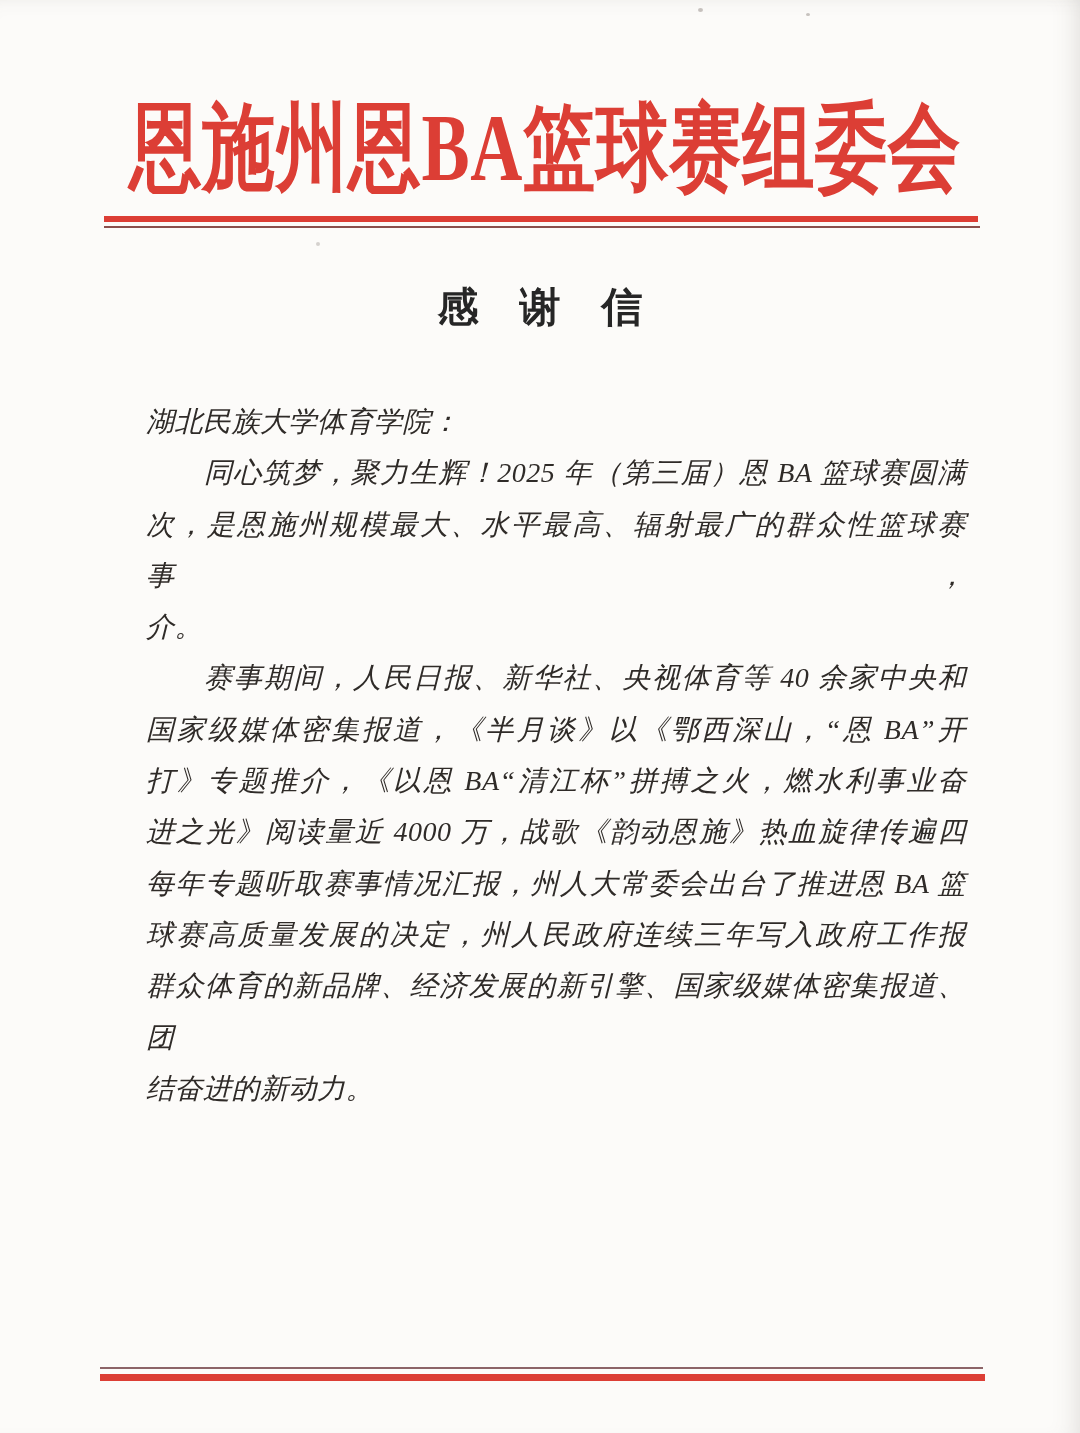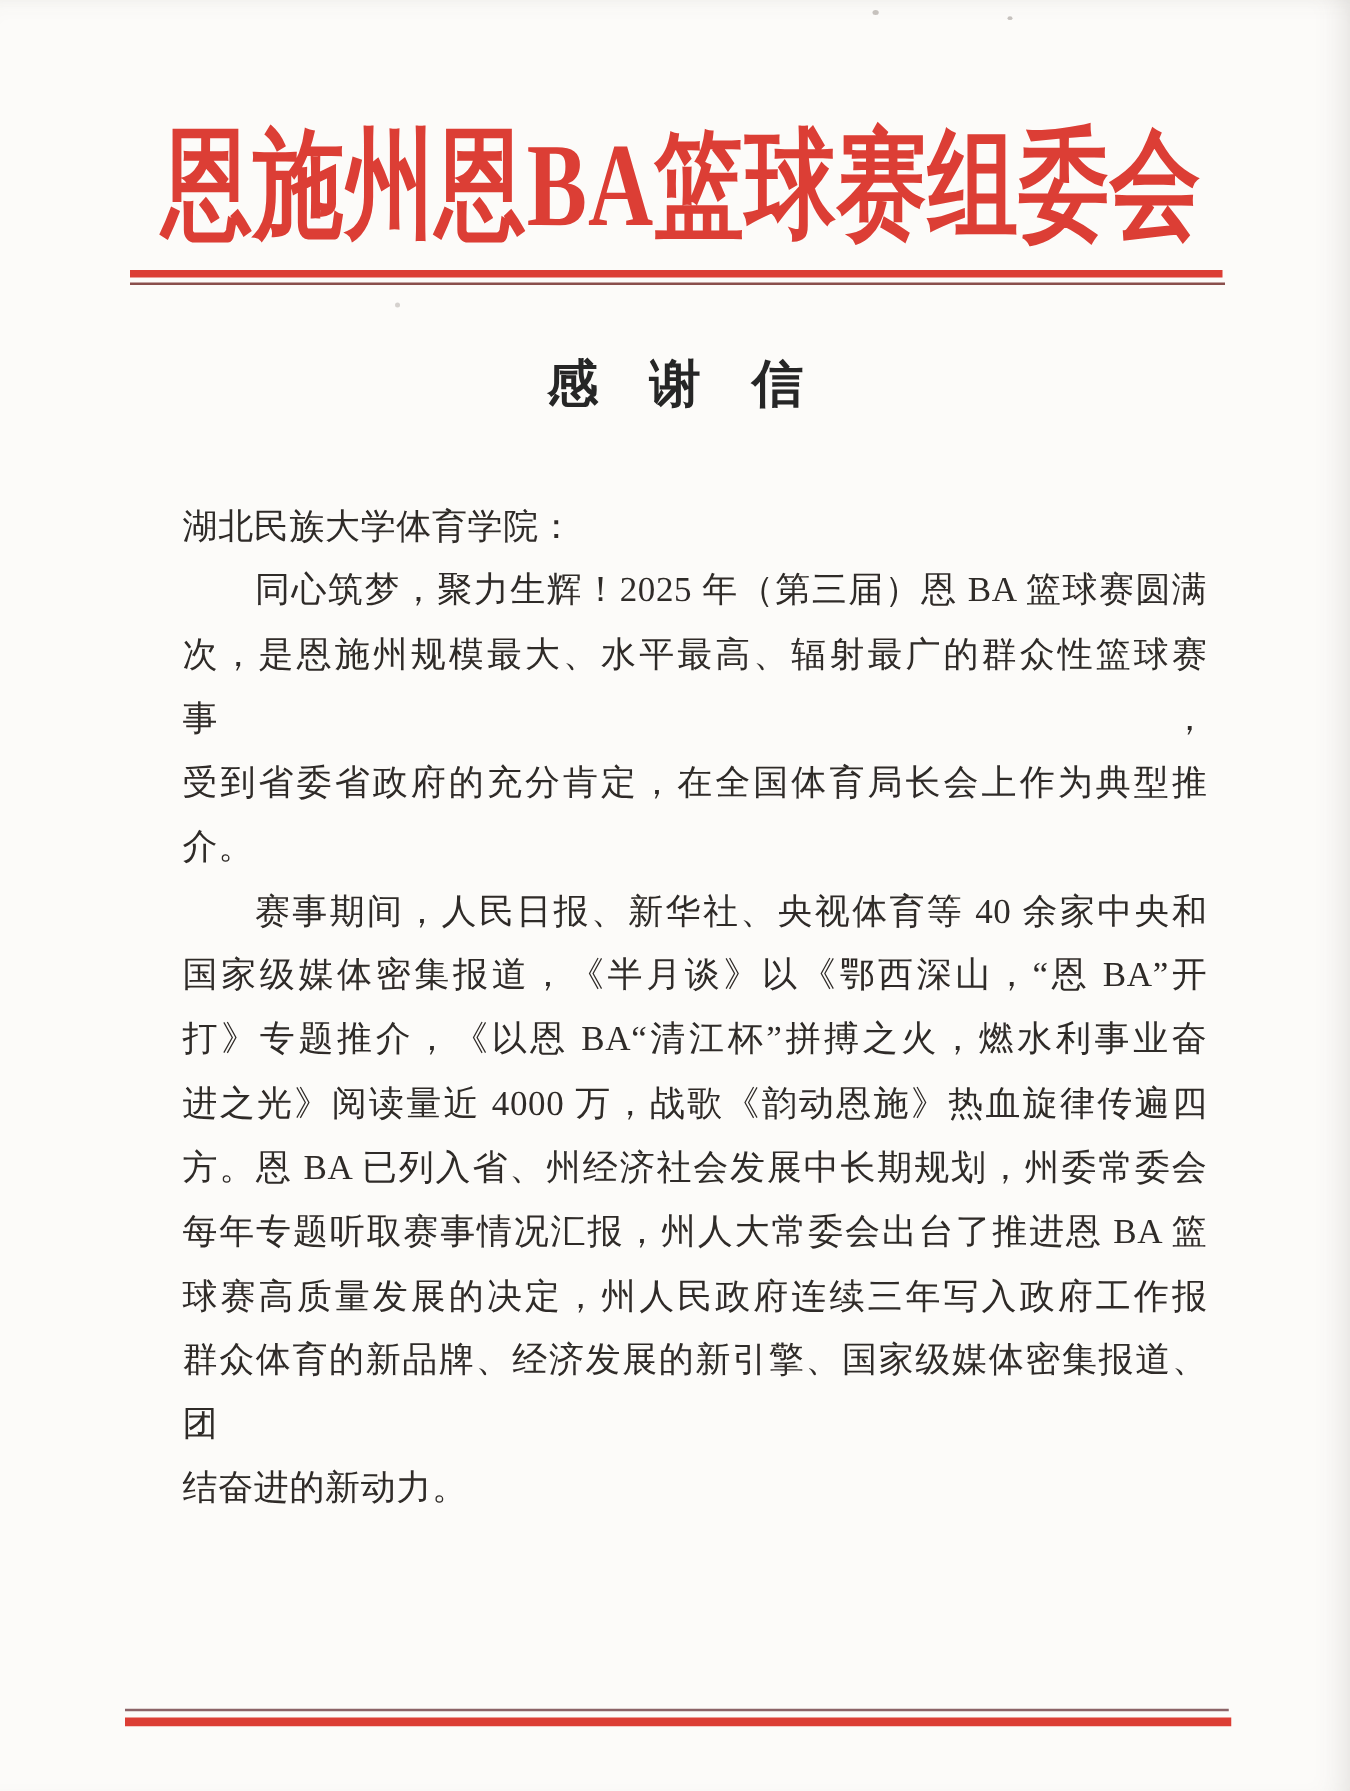--- a/index.html
+++ b/index.html
@@ -54,20 +54,21 @@
   .body-block{
     position:absolute;
     top:396px;left:146px;width:820px;
     color:var(--body-text);
     font-size:28px;
   }
   .body-line{
     line-height:51.3px;
     white-space:normal;
     letter-spacing:0.5px;
+    font-style:italic;
   }
   .body-line.fill{
     text-align:justify;
     text-align-last:justify;
   }
   .body-line.indent{
     padding-left:58px;
   }
   
   .footer-rule-thin {position:absolute;top:1367px;left:100px;width:883px;height:2px;background:#8c6468;}
@@ -88,27 +89,25 @@
   <div class="rule rule-thick-top"></div>
   <div class="rule rule-thin-bottom"></div>
 
   <div class="letter-title">感　谢　信</div>
 
   <div class="body-block">
     <div class="body-line">湖北民族大学体育学院：</div>
     <div id="body-lines">
         <div class="body-line indent fill">同心筑梦，聚力生辉！2025 年（第三届）恩 BA 篮球赛圆满</div>
         <div class="body-line fill">次，是恩施州规模最大、水平最高、辐射最广的群众性篮球赛事，</div>
-        <div class="body-line fill">受到省委省政府的充分肯定，在全国体育局长会上作为典型推</div>
         <div class="body-line">介。</div>
         <div class="body-line indent fill">赛事期间，人民日报、新华社、央视体育等 40 余家中央和</div>
         <div class="body-line fill">国家级媒体密集报道，《半月谈》以《鄂西深山，“恩 BA”开</div>
         <div class="body-line fill">打》专题推介，《以恩 BA“清江杯”拼搏之火，燃水利事业奋</div>
         <div class="body-line fill">进之光》阅读量近 4000 万，战歌《韵动恩施》热血旋律传遍四</div>
-        <div class="body-line fill">方。恩 BA 已列入省、州经济社会发展中长期规划，州委常委会</div>
         <div class="body-line fill">每年专题听取赛事情况汇报，州人大常委会出台了推进恩 BA 篮</div>
         <div class="body-line fill">球赛高质量发展的决定，州人民政府连续三年写入政府工作报</div>
         <div class="body-line fill">群众体育的新品牌、经济发展的新引擎、国家级媒体密集报道、团</div>
         <div class="body-line">结奋进的新动力。</div>
       </div>
   </div>
 
   <div class="footer-rule-thin"></div>
   <div class="footer-rule-thick"></div>
 

